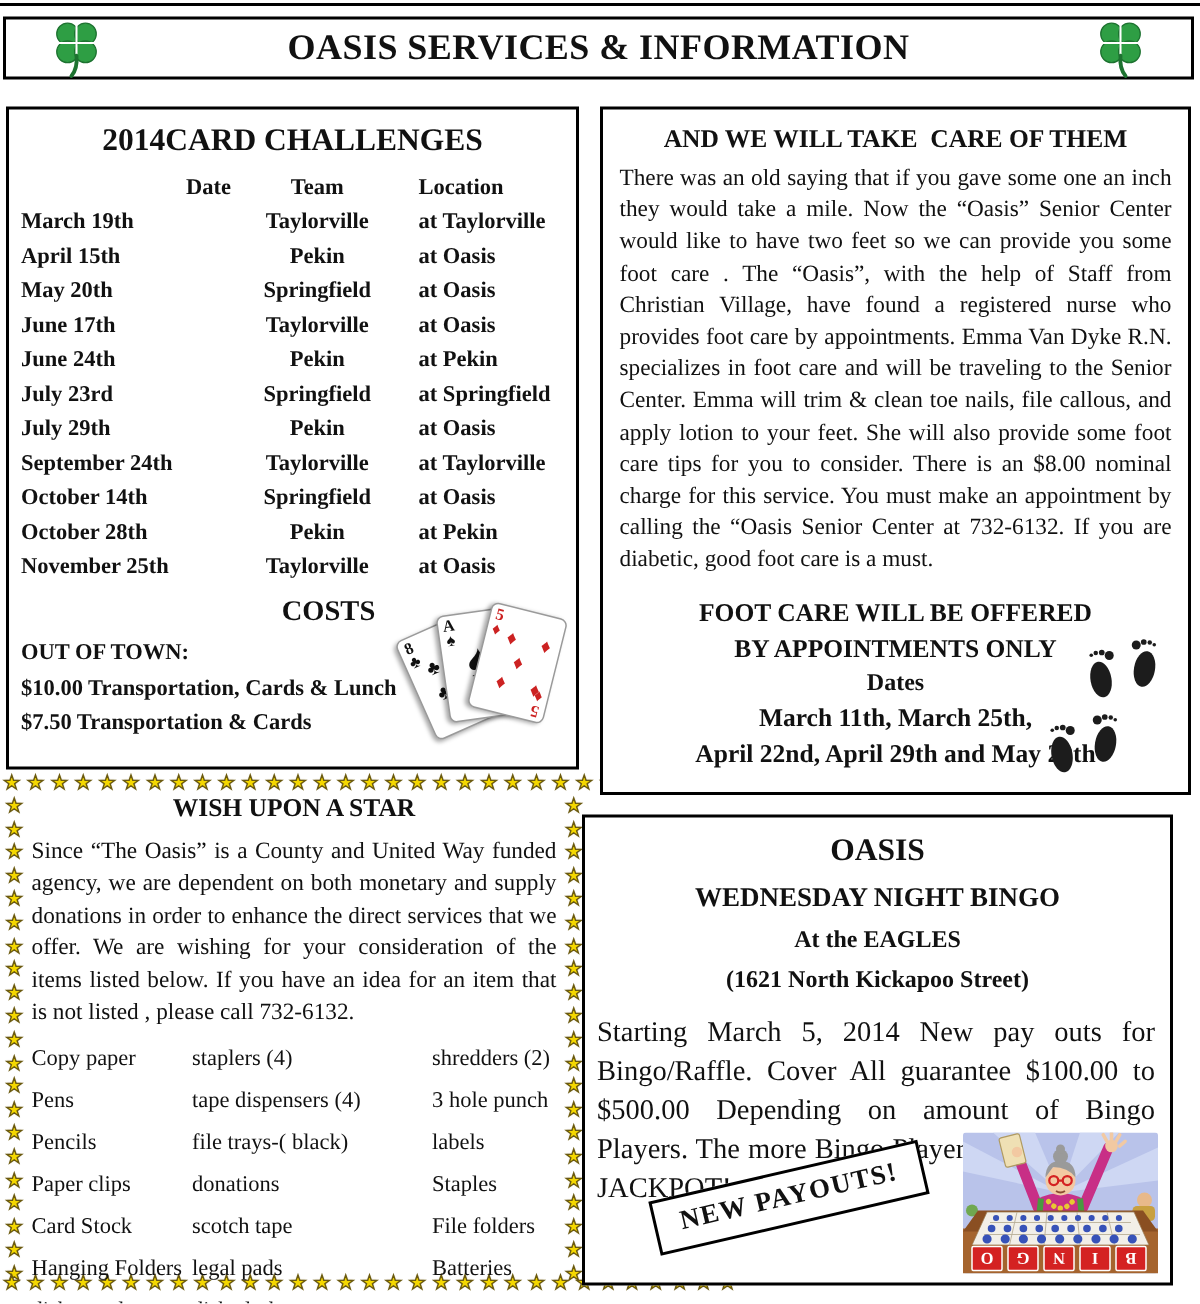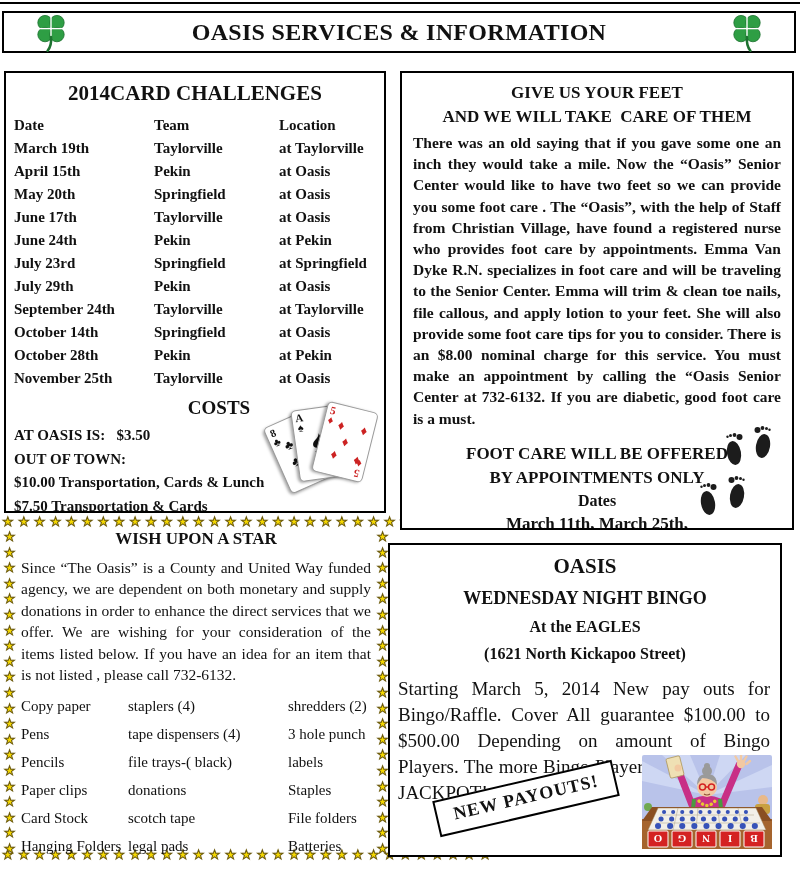--- a/index.html
+++ b/index.html
@@ -14,23 +14,23 @@
   .banner h1 { flex:1; text-align:center; font-size:24px; font-weight:bold; margin:0; letter-spacing:0.3px; }
   .clover { width:34px; height:42px; flex:0 0 auto; }
 
   .box { position:absolute; border:2px solid #000000; background:#fff; box-sizing:border-box; overflow:hidden; }
 
   
   .card-box { left:4px; top:71px; width:382px; height:442px; }
   .card-box h2 { text-align:center; font-size:21px; margin:8px 0 8px; }
   .ctable { font-weight:bold; font-size:15px; }
   .crow { display:grid; grid-template-columns:140px 115px 1fr; padding-left:8px; height:23px; align-items:center; }
-  .crow .cteam { }
+  .crow .cteam { text-align:center; }
   .crow .cloc  { padding-left:10px; }
-  .chead .cdate { text-align:left; }
+  .chead .cdate { text-align:right; }
   .costs-title { text-align:center; font-size:19px; font-weight:bold; margin:7px 0 5px;padding-left:48px; }
   .costs p { font-weight:bold; font-size:15px; margin:0 0 0 8px; line-height:23.5px; white-space:pre-wrap; }
 
   
   .cards { position:absolute; right:4px; bottom:6px; width:106px; height:102px; }
   .pcard { position:absolute; width:50px; height:70px; background:#fff; border:1px solid #9a9a9a;
            border-radius:5px; box-shadow:-2px 1px 3px rgba(0,0,0,0.35); }
   .pc1 { left:1px;  top:12px; transform:rotate(-24deg); }
   .pc2 { left:21px; top:4px;  transform:rotate(-8deg); }
   .pc3 { left:45px; top:3px;  transform:rotate(14deg); }
@@ -52,21 +52,21 @@
   .star-left { left:0; } .star-right { right:0; }
   .star-content { position:absolute; left:19px; right:19px; top:12px; }
   .star-content h2 { text-align:center; font-size:17px; margin:0 0 8px; }
   .star-content p { font-size:15.5px; line-height:21.4px; text-align:justify; margin:0; }
   .items { margin-top:11px; display:grid; grid-template-columns:107px 160px 1fr; row-gap:8px;
            font-size:15px; line-height:20px; }
 
   
   .foot-box { left:400px; top:71px; width:394px; height:459px; padding:7px 11px; }
   .foot-box h2 { text-align:center; font-size:17px; margin:3px 0 4px; white-space:pre-wrap; }
-  .foot-box .body { font-size:15.5px; line-height:21.2px; text-align:justify; margin:5px 0 12px;font-weight:bold; }
+  .foot-box .body { font-size:15.5px; line-height:21.2px; text-align:justify; margin:5px 0 12px; }
   .offer1 { margin-top:15px !important; }
   .dates-label, .dates-line { text-align:center; font-weight:bold; margin:4px 0; }
   .dates-label { font-size:16px; }
   .dates-line { font-size:17px; }
   .footprints { position:absolute; }
   .fp1 { right:16px; top:352px; }
   .fp2 { right:42px; top:402px; }
 
   
   .bingo-box { left:388px; top:543px; width:394px; height:314px; }
@@ -172,21 +172,20 @@
           <span class="cloc">at Pekin</span>
         </div>
       <div class="crow">
           <span class="cdate">November 25th</span>
           <span class="cteam">Taylorville</span>
           <span class="cloc">at Oasis</span>
         </div>
     </div>
     <div class="costs-title">COSTS</div>
     <div class="costs">
-      <p>AT OASIS IS:   $3.50</p>
       <p>OUT OF TOWN:</p>
       <p>$10.00 Transportation, Cards &amp; Lunch</p>
       <p>$7.50 Transportation &amp; Cards</p>
     </div>
 
     <div class="cards">
       <div class="pcard pc1">
         <div class="corner">
           <span>8</span><br>
           <span>♣</span>
@@ -286,21 +285,20 @@
           <span>Hanging Folders</span>
           <span>legal pads</span>
         <span>Batteries</span>
           <span>dish towels</span>
           <span>dish clothes</span>
       </div>
     </div>
   </section>
 
   <section class="box foot-box">
-    <h2>GIVE US YOUR FEET</h2>
     <h2>AND WE WILL TAKE  CARE OF THEM</h2>
     <p class="body">There was an old saying that if you gave some one an inch they would take a mile. Now the “Oasis” Senior Center would like to have two feet so we can  provide you some foot care . The “Oasis”, with the help of Staff from  Christian Village, have found a registered nurse who provides foot care by appointments.  Emma Van Dyke R.N. specializes in foot care and will be traveling to the Senior Center. Emma will trim &amp; clean toe nails, file callous, and apply lotion to your feet. She will also provide some foot care tips for you to  consider. There is an $8.00 nominal charge for this  service. You must make an appointment by calling the “Oasis Senior Center at 732-6132. If you are diabetic, good foot care is a must.</p>
     <h2 class="offer1">FOOT CARE WILL BE OFFERED</h2>
     <h2>BY APPOINTMENTS ONLY</h2>
     <p class="dates-label">Dates</p>
     <p class="dates-line">March 11th, March 25th,</p>
     <p class="dates-line">April 22nd, April 29th and May 20th</p>
 
     <svg class="footprints fp1" width="54" height="46" viewBox="0 0 54 46">
       <g fill="#1c1c1c">

